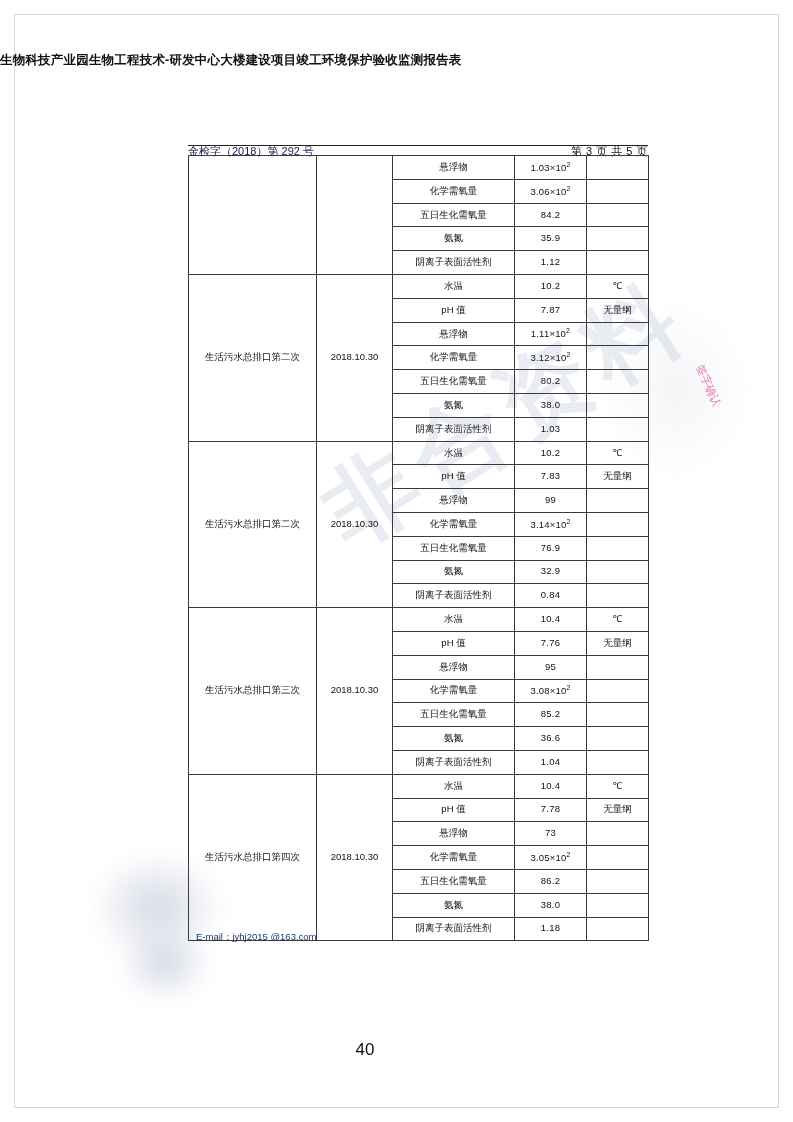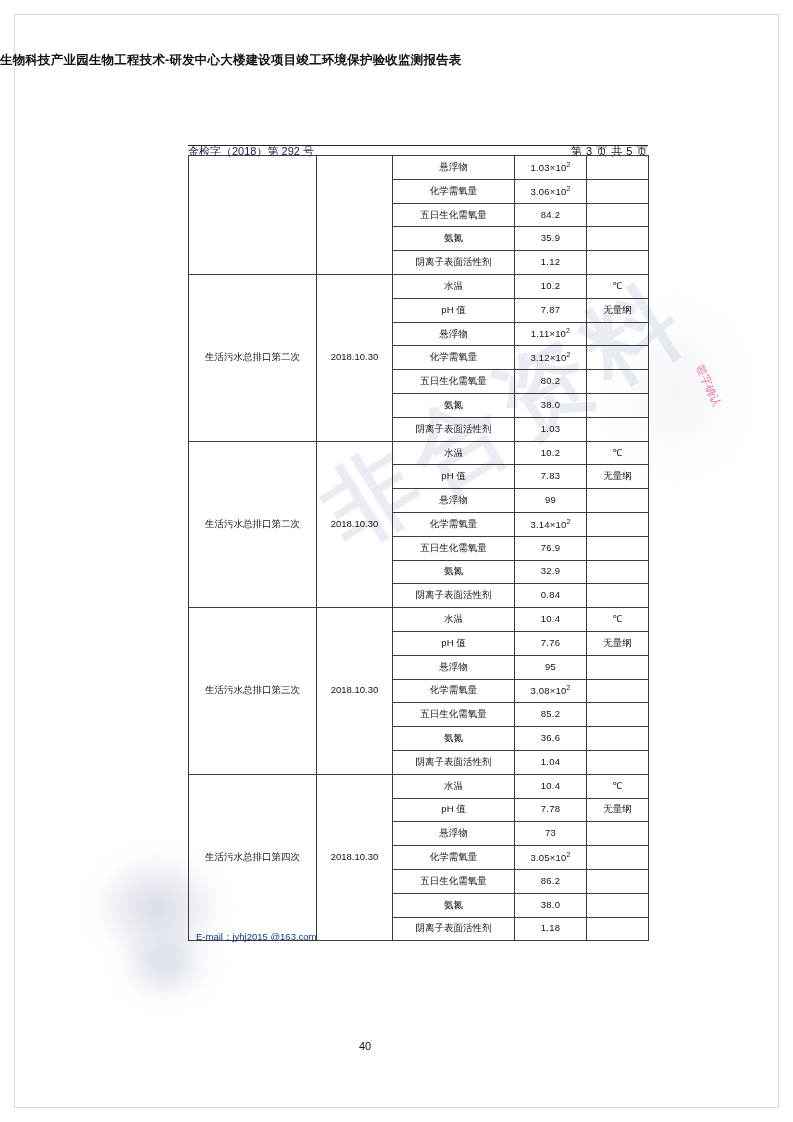--- a/index.html
+++ b/index.html
@@ -163,21 +163,21 @@
   }
   .footer .line1 { color: #14357d; }
   .footer .line2 { color: #14357d; }
 
   .page-number {
     position: absolute;
     left: 0;
     top: 1040px;
     width: 730px;
     text-align: center;
-    font-size: 11px;
+    font-size: 17px;
     color: #111;
   }
 </style>
 </head>
 <body>
 
 <div class="page-frame"></div>
 
 <div class="smudge smudge-a"></div>
 <div class="smudge smudge-b"></div>

